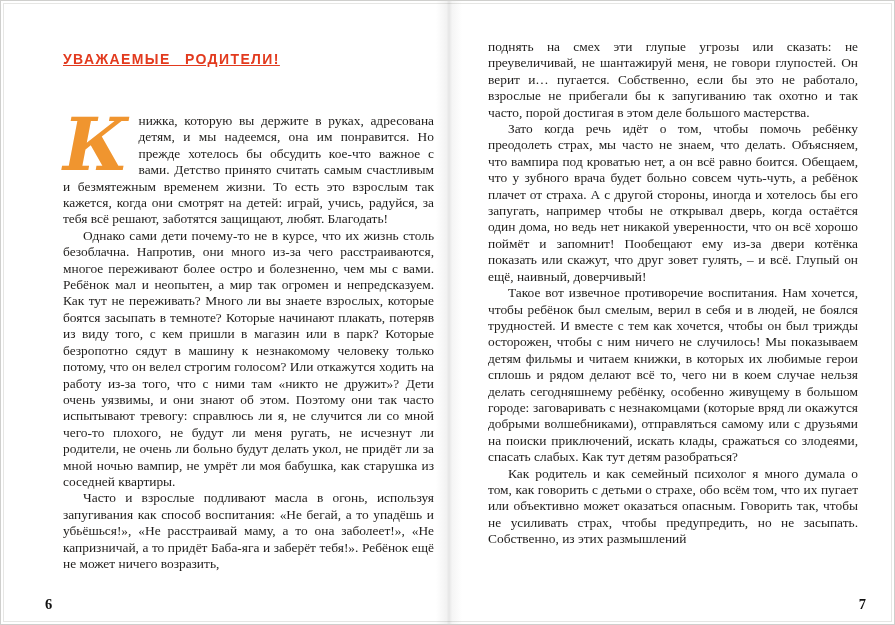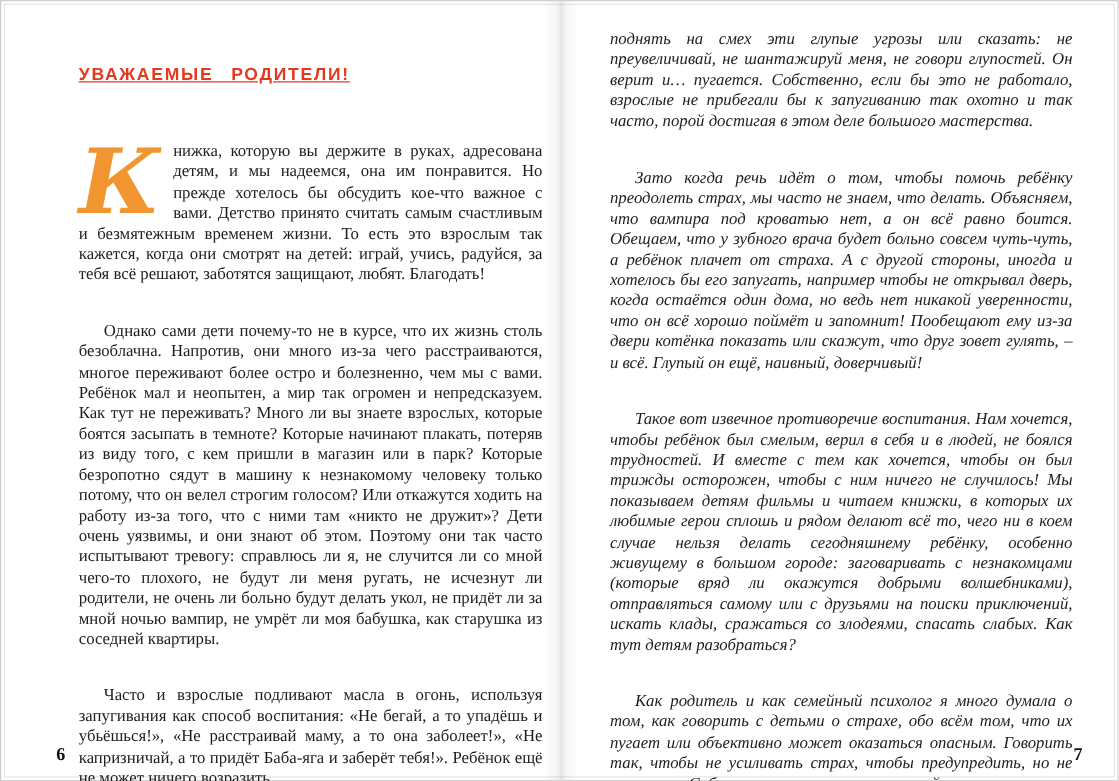--- a/index.html
+++ b/index.html
@@ -63,24 +63,24 @@
 
   .body-col {
     position: absolute;
     text-align: justify;
     font-size: 13.4px;
     line-height: 16.4px;
     hyphens: auto;
     -webkit-hyphens: auto;
   }
   .page.left  .body-col { left: 62px; top: 112px; width: 371px; height: 500px; }
-  .page.right .body-col { left: 39px; top: 22px;  width: 370px; height: 574px; font-style: italic; }
+  .page.right .body-col { left: 39px; top: 38px;  width: 370px; height: 574px; }
 
   .body-col p { text-align: justify; }
-  .para.indent { text-indent: 20px; margin-top: 29px; }
+  .para.indent { text-indent: 20px; }
 
   .dropcap {
     float: left;
     font-family: "DejaVu Serif", serif;
     font-style: italic;
     font-weight: bold;
     font-size: 72px;
     line-height: 56px;
     padding: 4px 10px 2px 0;
     color: var(--dropcap-orange, #f0952f);

